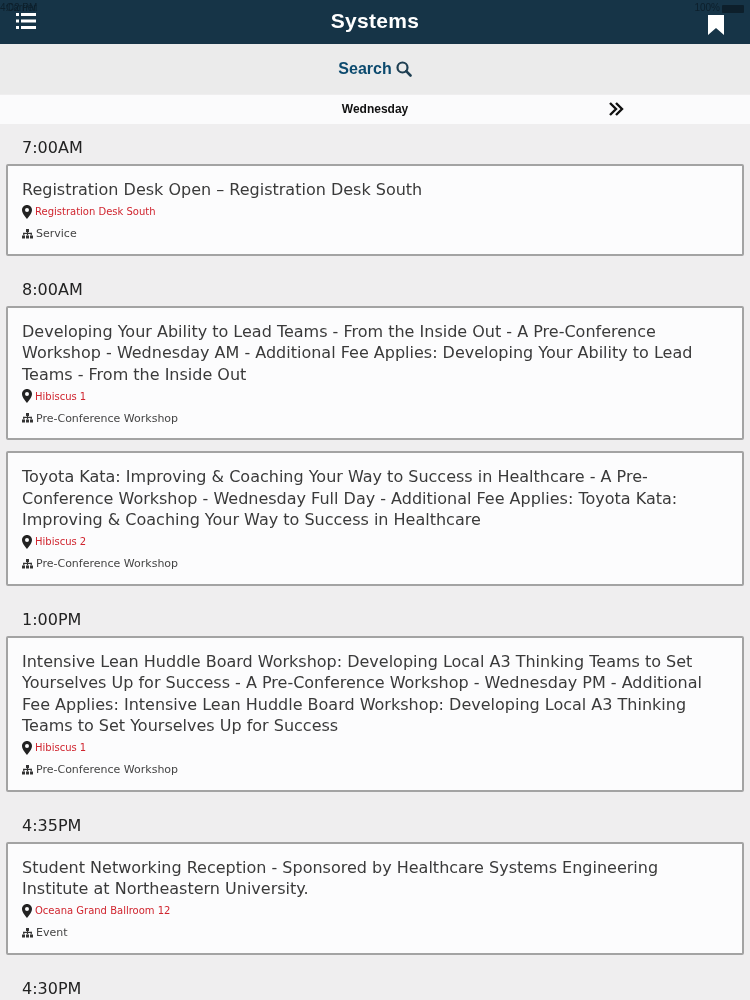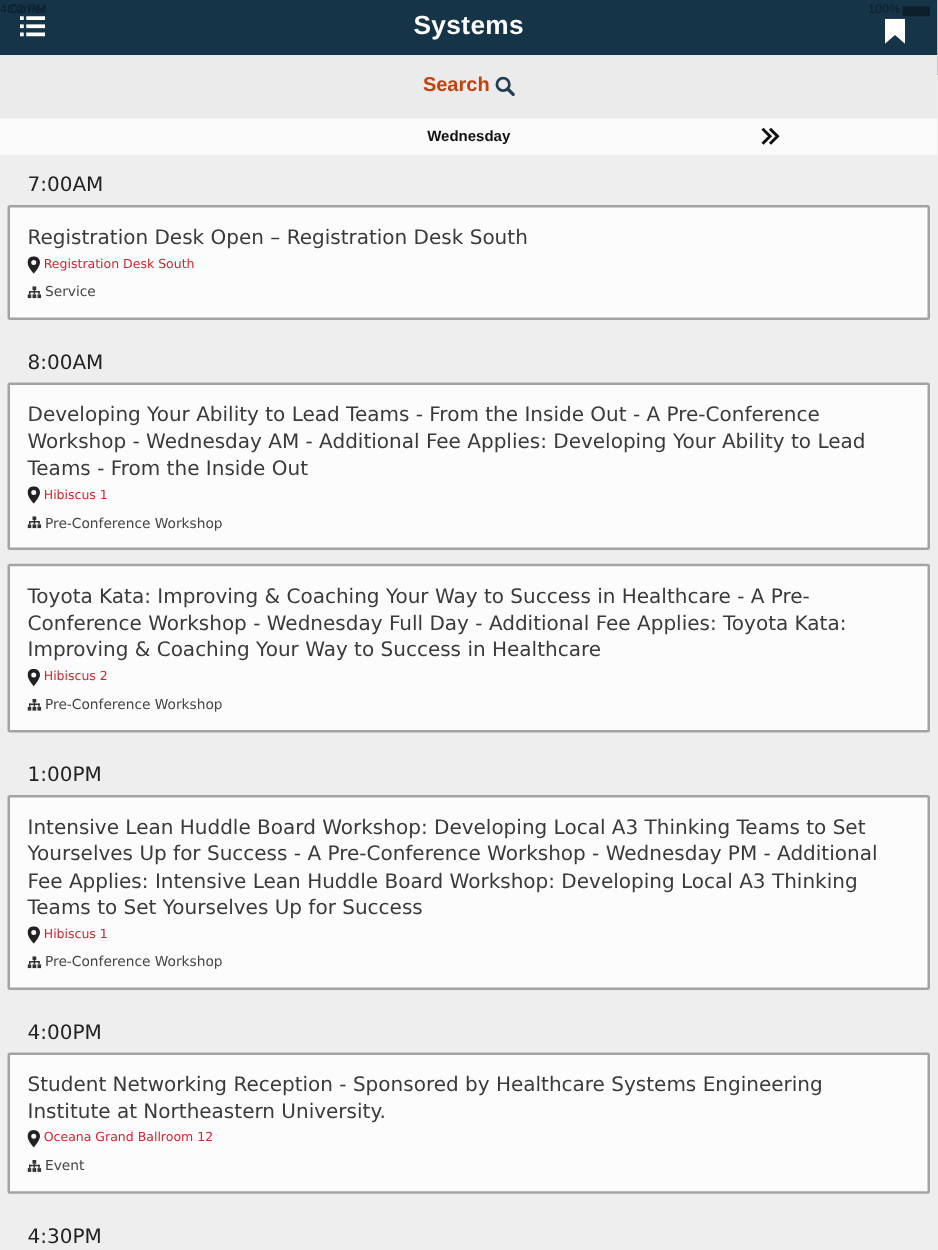--- a/index.html
+++ b/index.html
@@ -30,21 +30,21 @@
     }
     .menu-btn { position: absolute; left: 16px; top: 12px; width: 22px; height: 18px; cursor: pointer; }
     .bookmark-btn { position: absolute; right: 26px; top: 15px; width: 16px; height: 20px; cursor: pointer; }
     .searchbar {
       position: absolute; top: 44px; left: 0; width: 750px; height: 50px;
       background: #ebebeb;
       display: flex; align-items: center; justify-content: center;
     }
     .search-btn {
       display: flex; align-items: center; gap: 4px; cursor: pointer;
-      color: #c2410c; font-family: "Liberation Sans", sans-serif; font-weight: bold; font-size: 16px;
+      color: #0c4a6e; font-family: "Liberation Sans", sans-serif; font-weight: bold; font-size: 16px;
     }
     .daybar {
       position: absolute; top: 95px; left: 0; width: 750px; height: 29px;
       background: #fbfbfc;
     }
     .day-label {
       position: absolute; left: 0; right: 0; top: 7px; text-align: center;
       font-family: "Liberation Sans", sans-serif; font-weight: bold; font-size: 12px; color: #111;
     }
     .next-day { position: absolute; left: 608px; top: 5px; width: 18px; height: 18px; cursor: pointer; }
@@ -215,21 +215,21 @@
             <rect x="0" y="6.5" width="3" height="3" fill="#333"></rect>
             <rect x="4" y="6.5" width="3" height="3" fill="#333"></rect>
             <rect x="8" y="6.5" width="3" height="3" fill="#333"></rect>
           </svg>
         <span class="cat-text">Pre-Conference Workshop</span>
       </div>
     </div>
   </div>
 
   <div class="group">
-    <div class="time-head">4:00PM</div>
+    <div class="time-head">4:35PM</div>
     <div class="card">
       <div class="card-title">Student Networking Reception - Sponsored by Healthcare Systems Engineering Institute at Northeastern University.</div>
       <div class="meta-row">
         <svg width="10" height="14" viewBox="0 0 10 14">
             <path d="M5 0C2.2 0 0 2.2 0 5c0 3.5 5 9 5 9s5-5.5 5-9C10 2.2 7.8 0 5 0zm0 7a2 2 0 1 1 0-4 2 2 0 0 1 0 4z" fill="#222"></path>
           </svg>
         <span class="loc-text">Oceana Grand Ballroom 12</span>
       </div>
       <div class="meta-row cat">
         <svg width="11" height="10" viewBox="0 0 11 10">

